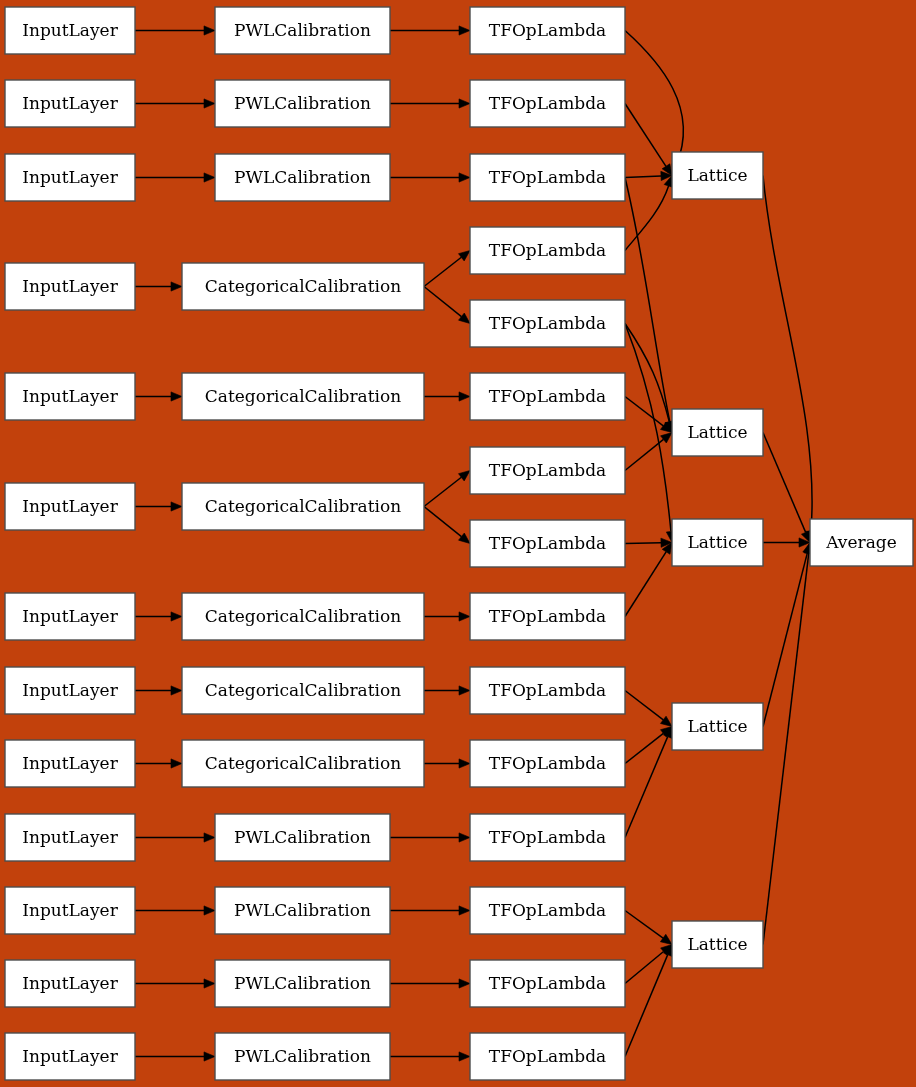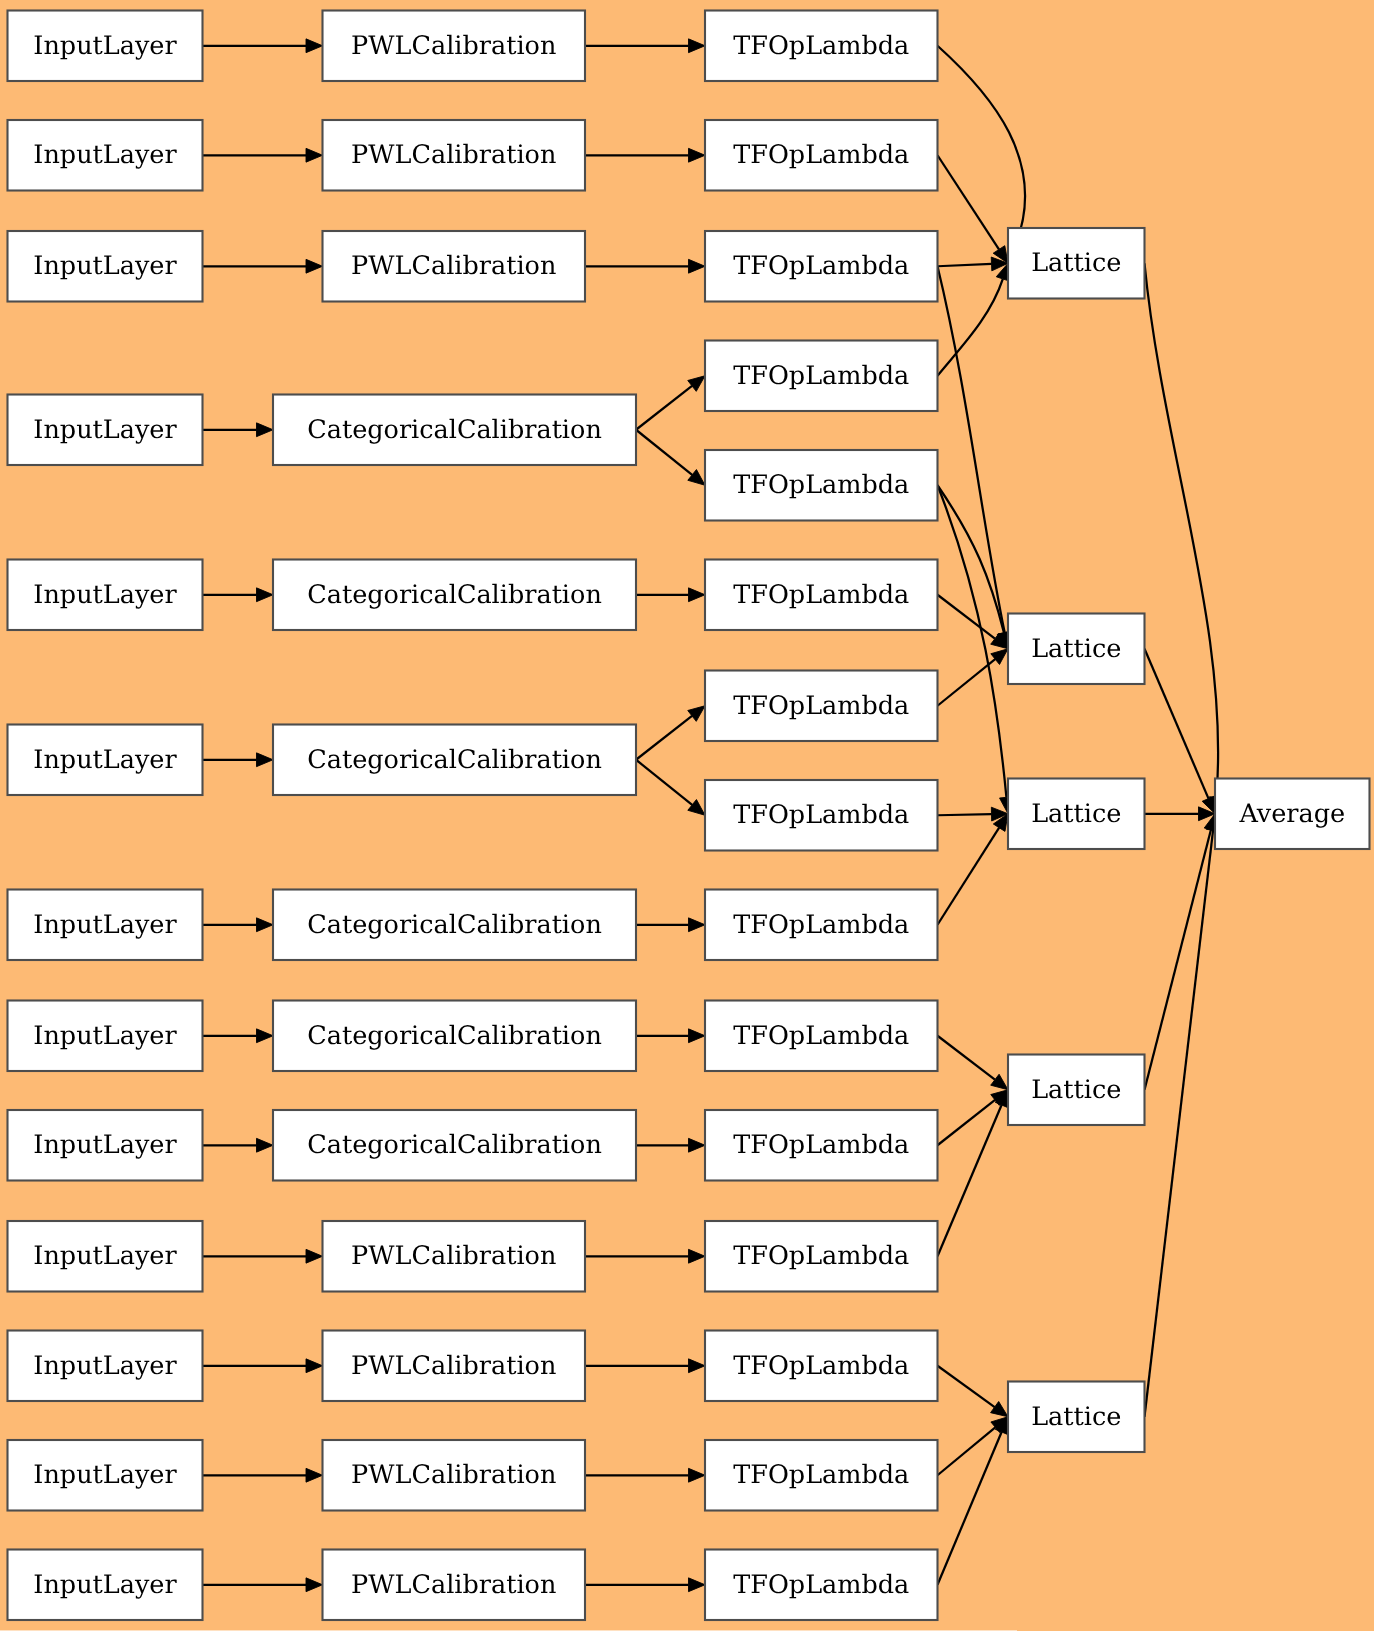--- a/index.html
+++ b/index.html
@@ -4,21 +4,21 @@
 <style>
   html, body {
     margin: 0;
     padding: 0;
     background: #ffffff;
   }
   #canvas-wrap {
     position: relative;
     width: 916px;
     height: 1087px;
-    background: #fdba74;
+    background: #c2410c;
     font-family: "DejaVu Serif", "Liberation Serif", serif;
     overflow: hidden;
   }
   svg#graph {
     position: absolute;
     top: 0;
     left: 0;
     width: 916px;
     height: 1087px;
     display: block;

